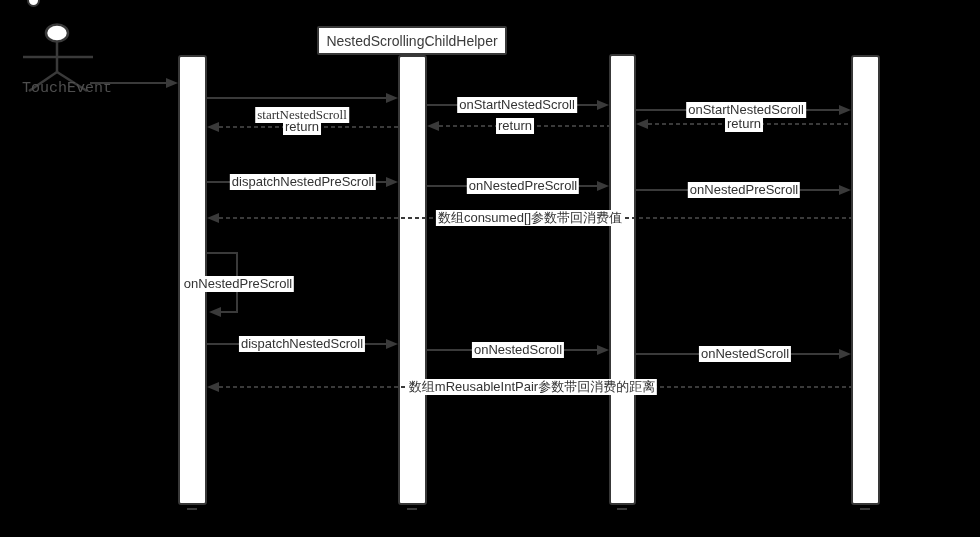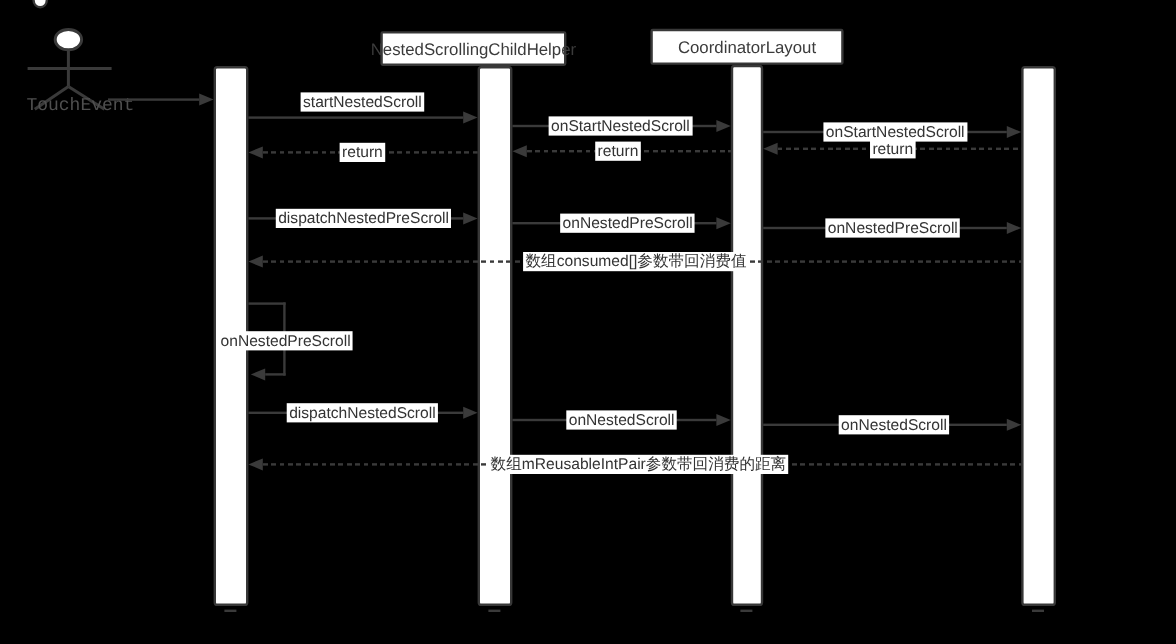--- a/index.html
+++ b/index.html
@@ -51,46 +51,43 @@
 
   <svg class="actor" style="position:absolute;left:15px;top:20px;" width="90" height="75" viewBox="0 0 90 75">
     <ellipse cx="42" cy="13" rx="11" ry="8.5" fill="#ffffff" stroke="#3a3a3a" stroke-width="2.5"></ellipse>
     <line x1="42" y1="21.5" x2="42" y2="52" stroke="#3a3a3a" stroke-width="2.5"></line>
     <line x1="8" y1="37" x2="78" y2="37" stroke="#3a3a3a" stroke-width="2.5"></line>
     <line x1="42" y1="52" x2="14" y2="71" stroke="#3a3a3a" stroke-width="2.5"></line>
     <line x1="42" y1="52" x2="72" y2="71" stroke="#3a3a3a" stroke-width="2.5"></line>
   </svg>
   <div class="actor-label" style="left:22px;top:80px;font-family:Liberation Mono, monospace;">TouchEvent</div>
 
-  <div class="pbox" style="left:317px;top:26px;width:155px;height:29px;">
+  <div class="pbox" style="left:317px;top:26px;width:190px;height:29px;">
     <span>NestedScrollingChildHelper</span>
-  </div>
-  <div class="pbox" style="left:542px;top:24px;width:161px;height:30px;">
-    <span>CoordinatorLayout</span>
   </div>
 
   <div class="bar" style="left:178px;top:55px;width:29px;height:450px;"></div>
   <div class="bar" style="left:398px;top:55px;width:29px;height:450px;"></div>
   <div class="bar" style="left:609px;top:54px;width:27px;height:451px;"></div>
   <div class="bar" style="left:851px;top:55px;width:29px;height:450px;"></div>
 
   <div class="tick" style="left:187px;top:508px;"></div>
   <div class="tick" style="left:407px;top:508px;"></div>
   <div class="tick" style="left:617px;top:508px;"></div>
   <div class="tick" style="left:860px;top:508px;"></div>
 
   <div>
     <div class="line" style="left:90px;top:82px;width:76px;"></div>
     <div class="ah-r" style="left:166px;top:78px;"></div>
   </div>
 
   <div>
     <div class="line" style="left:207px;top:97px;width:179px;"></div>
     <div class="ah-r" style="left:386px;top:93px;"></div>
-    <span class="mlabel" style="left:302px;top:77px;">startNestedScroll</span>
+    <span class="mlabel" style="left:302px;top:107px;font-family:Liberation Serif, serif;">startNestedScroll</span>
   </div>
   <div>
     <div class="line" style="left:427px;top:104px;width:170px;"></div>
     <div class="ah-r" style="left:597px;top:100px;"></div>
     <span class="mlabel" style="left:517px;top:97px;">onStartNestedScroll</span>
   </div>
   <div>
     <div class="line" style="left:636px;top:109px;width:203px;"></div>
     <div class="ah-r" style="left:839px;top:105px;"></div>
     <span class="mlabel" style="left:746px;top:102px;">onStartNestedScroll</span>

